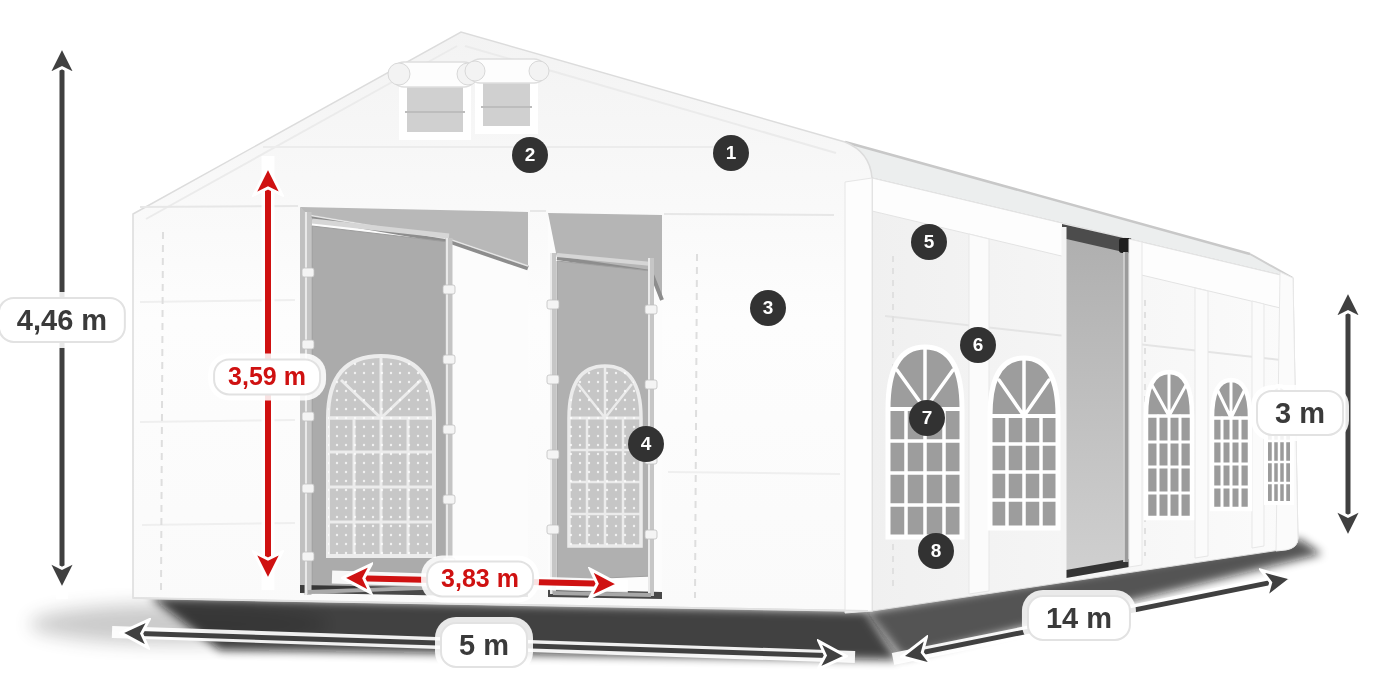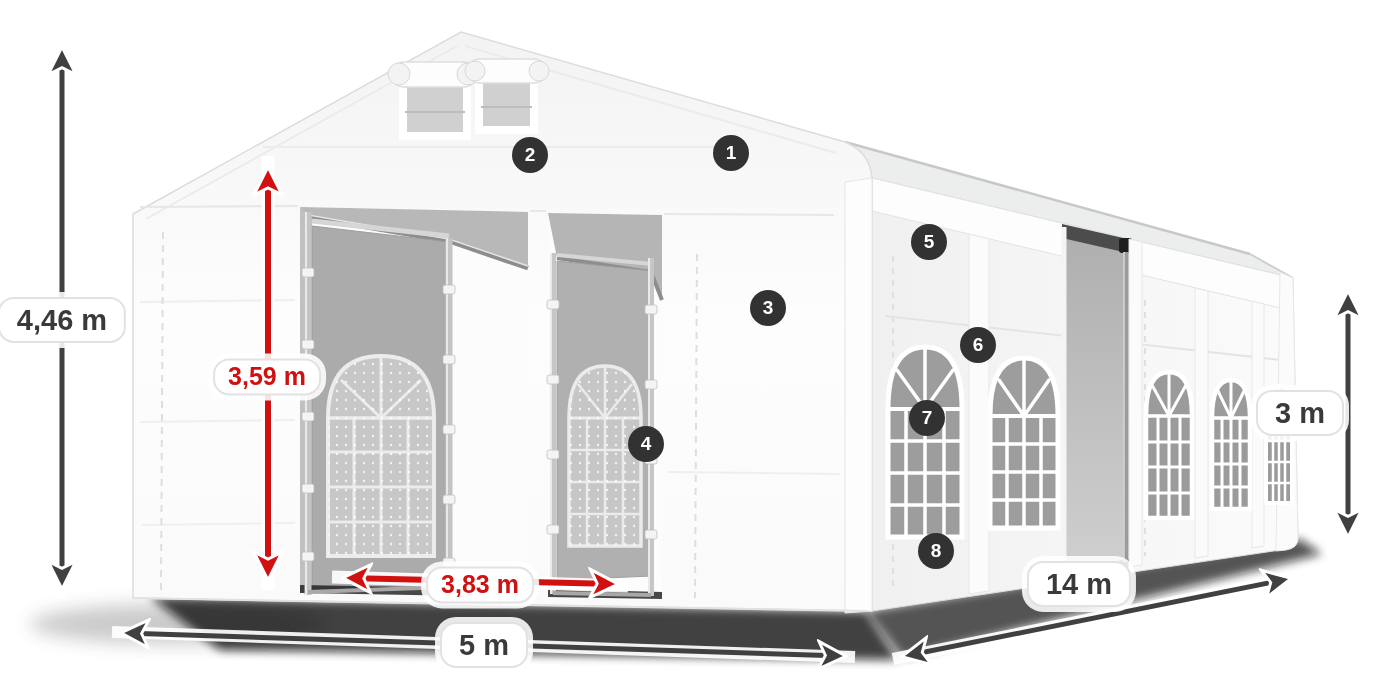--- a/index.html
+++ b/index.html
@@ -257,23 +257,23 @@
     <line x1="268" y1="170" x2="268" y2="577" stroke="#cf1111" stroke-width="6" marker-start="url(#ahR)" marker-end="url(#ahR)"></line>
   </g>
   <g>
     <path d="M332,577 L628,586" stroke="#ffffff" stroke-width="13" opacity="0.9" fill="none"></path>
     <line x1="346" y1="578" x2="615" y2="584" stroke="#cf1111" stroke-width="6" marker-start="url(#ahR)" marker-end="url(#ahR)"></line>
   </g>
 </svg>
 
 <div class="pill big" style="left:62px; top:320px;">4,46 m</div>
 <div class="pill red" style="left:267px; top:377px;">3,59 m</div>
-<div class="pill red" style="left:480px; top:579px;margin-top:6px;">3,83 m</div>
+<div class="pill red" style="left:480px; top:579px;">3,83 m</div>
 <div class="pill big" style="left:484px; top:645px;">5 m</div>
-<div class="pill big" style="left:1079px; top:584px;">14 m</div>
+<div class="pill big" style="left:1079px; top:618px;">14 m</div>
 <div class="pill big" style="left:1300px; top:413px;">3 m</div>
 
 <div class="badge" style="left:731px; top:153px;">1</div>
 <div class="badge" style="left:530px; top:155px;">2</div>
 <div class="badge" style="left:768px; top:308px;">3</div>
 <div class="badge" style="left:646px; top:444px;">4</div>
 <div class="badge" style="left:929px; top:242px;">5</div>
 <div class="badge" style="left:978px; top:345px;">6</div>
 <div class="badge" style="left:927px; top:418px;">7</div>
 <div class="badge" style="left:936px; top:551px;">8</div>

